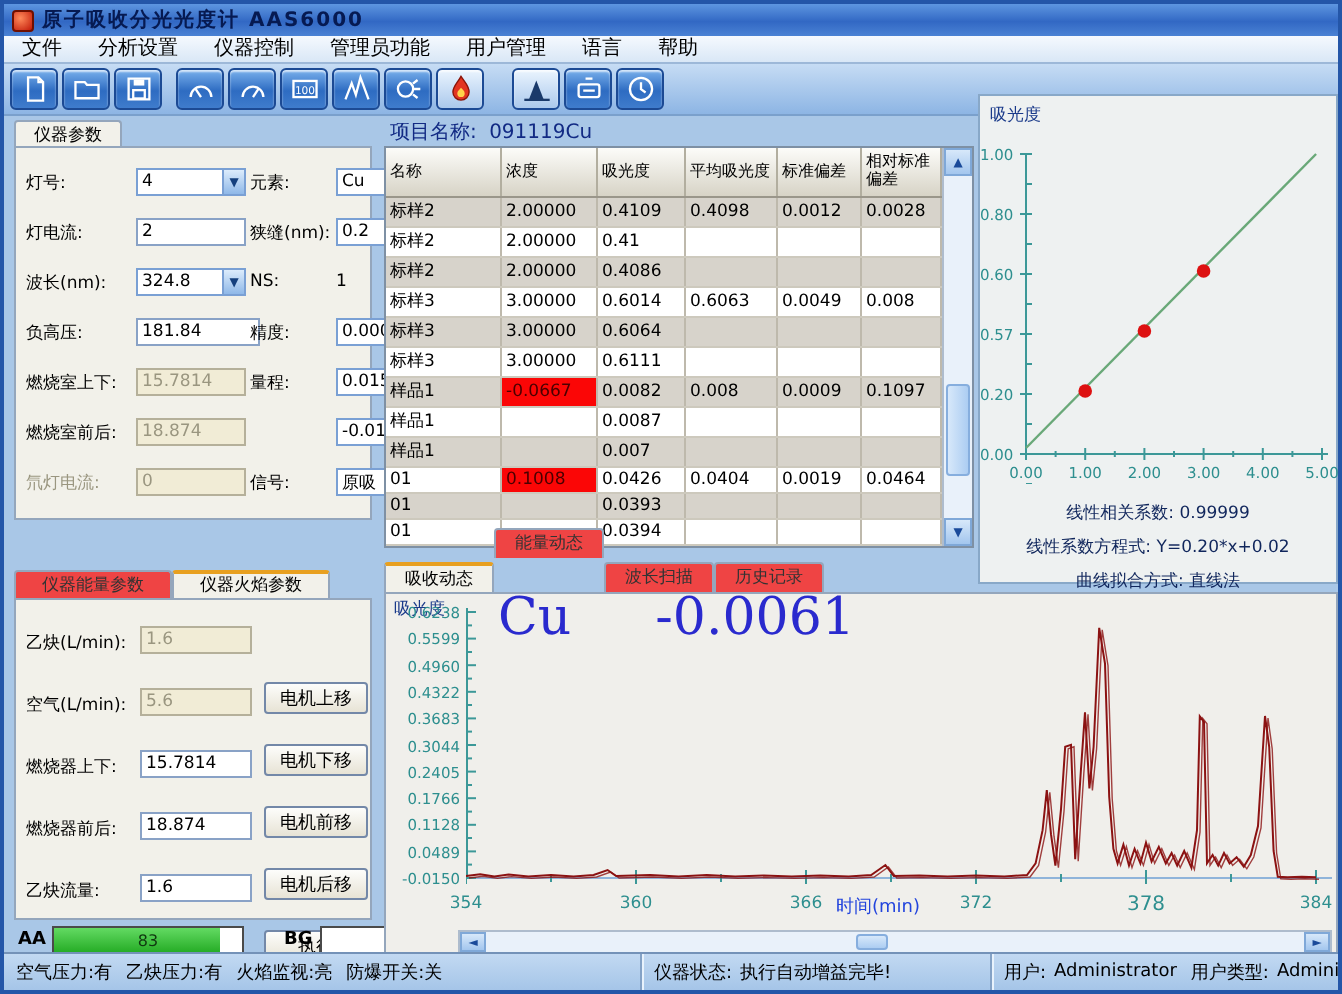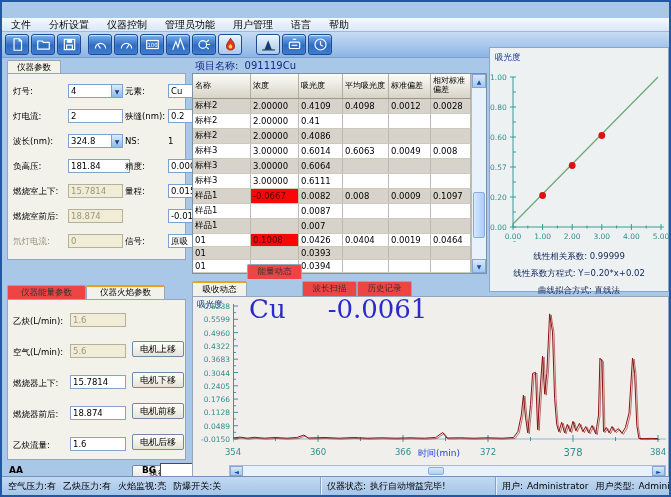--- a/index.html
+++ b/index.html
@@ -81,20 +81,24 @@
   .statusbar{position:absolute;left:0;right:0;bottom:0;height:19px;background:linear-gradient(180deg,#c2d9f2,#a5c5e8);
     border-top:1px solid #7492b8;display:flex;align-items:center;font-size:9px;}
   .status-sec{padding:5px 6px;display:flex;align-items:center;gap:7px;white-space:nowrap;overflow:hidden;height:100%;}
   .status-sep{width:1px;height:100%;background:#84a2c6;box-shadow:1px 0 0 #e8f2fc;}
 </style>
 </head>
 <body>
 
 <div class="window">
 
+  <div class="titlebar">
+    <div class="app-icon"></div>
+    <span class="title-text">原子吸收分光光度计  AAS6000</span>
+  </div>
 
   <div class="menubar">
       <span class="menu-item">文件</span>
       <span class="menu-item">分析设置</span>
       <span class="menu-item">仪器控制</span>
       <span class="menu-item">管理员功能</span>
       <span class="menu-item">用户管理</span>
       <span class="menu-item">语言</span>
       <span class="menu-item">帮助</span>
     </div>
@@ -275,20 +279,24 @@
           <span class="flabel" style="position: absolute; left: 5px; top: 8px;">乙炔流量:</span>
           <div class="tin" style="position: absolute; left: 62px; top: 7px; width: 56px;">1.6</div>
           <div class="xp-btn" style="left: 124px; top: 6px; width: 52px;">
             <span>执行</span>
           </div>
         </div>
       </div>
   </div>
 
   <span class="aabg-label" style="left:7px;top:463px;">AA</span>
+  <div class="pbar" style="left:24px;top:461px;width:96px;">
+    <div class="pbar-fill" style="width:88%;"></div>
+    <div class="pbar-txt">83</div>
+  </div>
   <span class="aabg-label" style="left:140px;top:463px;">BG</span>
   <div class="bgbox" style="left:158px;top:461px;width:76px;">
     <span>0</span>
   </div>
 
   <div style="position:absolute;left:193px;top:57px;font-size:10px;color:#122a84;">
     <span>项目名称:</span>
     <span style="margin-left:3px;">091119Cu</span>
   </div>
 

